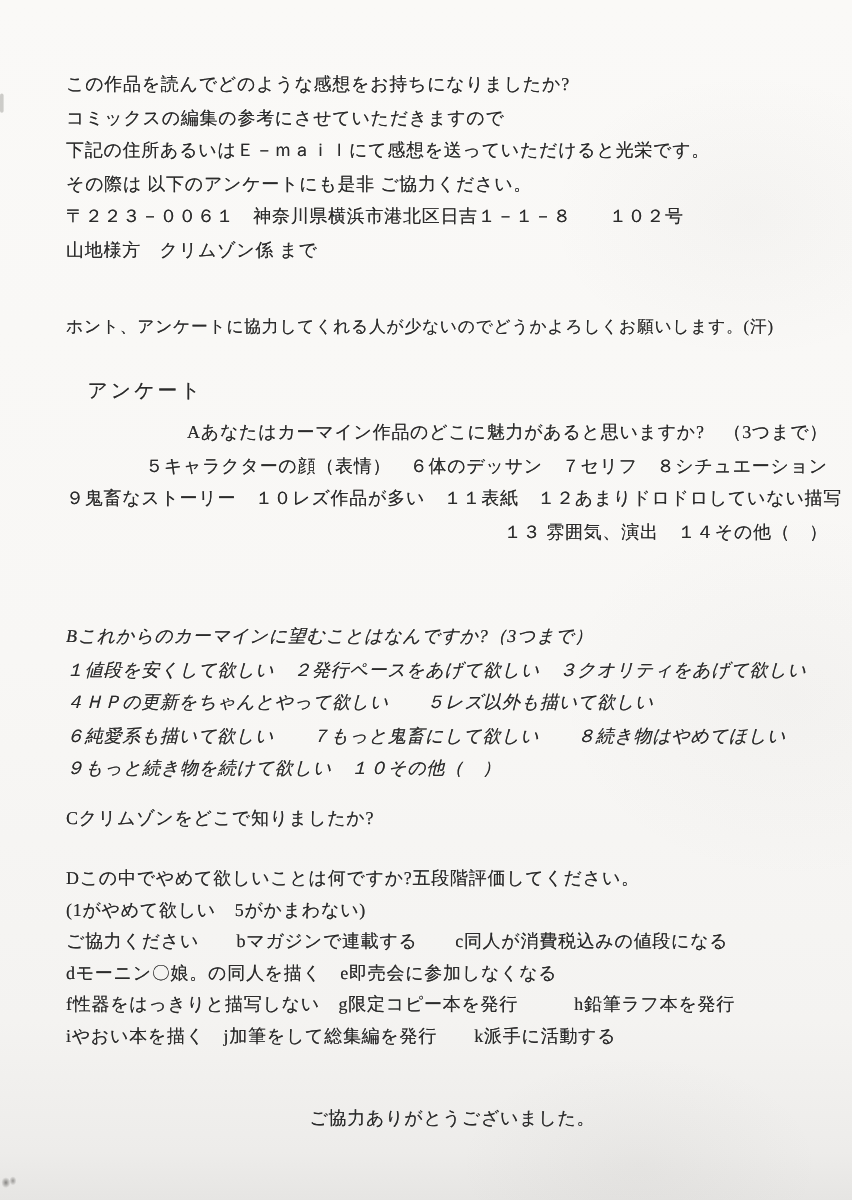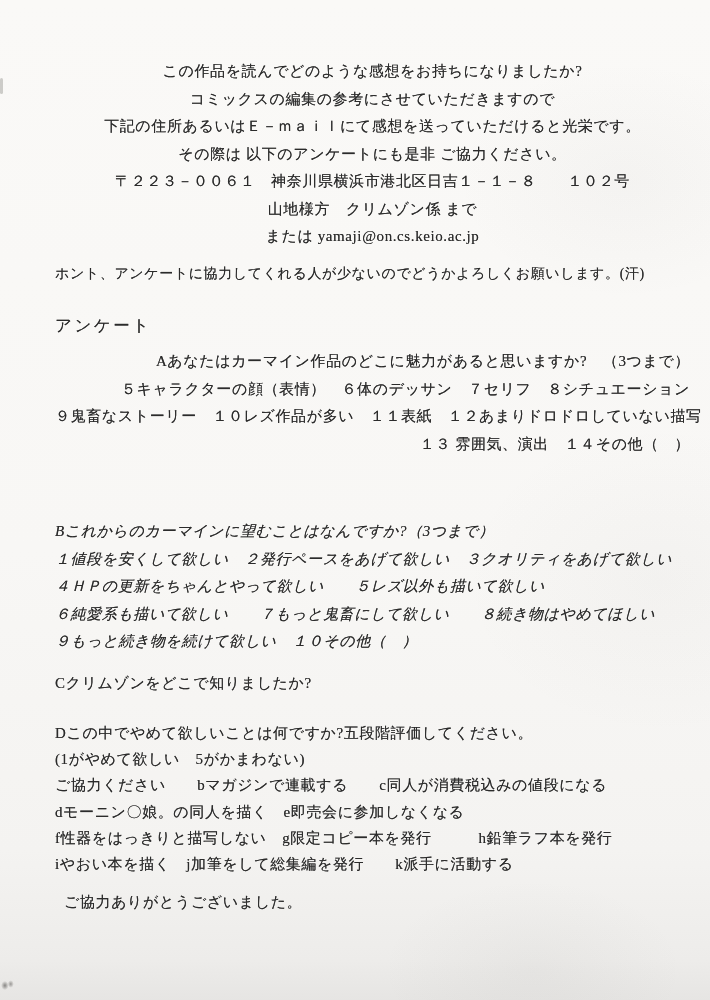--- a/index.html
+++ b/index.html
@@ -16,31 +16,31 @@
       linear-gradient(180deg, #faf9f7 0%, #f8f7f5 55%, #f4f3f1 85%, #edecea 96%, #e6e5e3 100%);
   }
   .block { position:absolute; left:55px; right:20px; }
   .line {
     font-size:15px;
     line-height:27.5px;
     letter-spacing:0.6px;
     white-space:pre;
     text-shadow:0 0 0.55px rgba(43,43,43,0.7);
   }
-  .intro   { top:58px;text-align:center; }
+  .intro   { top:58px; }
   .note    { top:260px; }
   .note .line { font-size:14px; }
-  .title   { top:312px; }
+  .title   { top:312px;margin-left:18px; }
   .title .line { font-size:16.5px; letter-spacing:2.5px; }
   .sec-a   { top:348px;text-align:right; }
   .sec-b   { top:518px;font-style:italic; }
   .sec-c   { top:670px; }
   .sec-d   { top:720px; }
   .sec-d .line { line-height:26.2px; }
-  .closing { top:889px; left:64px; }
+  .closing { top:920px; left:64px;text-align:center; }
   .edge-tick {
     position:absolute; left:0px; top:78px;
     width:3px; height:16px;
     background:rgba(90,88,84,0.28);
     border-radius:2px;
     filter:blur(0.6px);
   }
   .corner-smudge {
     position:absolute; left:1px; top:975px;
     width:13px; height:15px;
@@ -55,21 +55,20 @@
 
 <div class="page">
 
   <div class="block intro">
     <div class="line">この作品を読んでどのような感想をお持ちになりましたか?</div>
     <div class="line">コミックスの編集の参考にさせていただきますので</div>
     <div class="line">下記の住所あるいはＥ－ｍａｉｌにて感想を送っていただけると光栄です。</div>
     <div class="line">その際は 以下のアンケートにも是非 ご協力ください。</div>
     <div class="line">〒２２３－００６１　神奈川県横浜市港北区日吉１－１－８　　１０２号</div>
     <div class="line">山地様方　クリムゾン係 まで</div>
-    <div class="line">または yamaji@on.cs.keio.ac.jp</div>
   </div>
 
   <div class="block note">
     <div class="line">ホント、アンケートに協力してくれる人が少ないのでどうかよろしくお願いします。(汗)</div>
   </div>
 
   <div class="block title">
     <div class="line">アンケート</div>
   </div>
 

